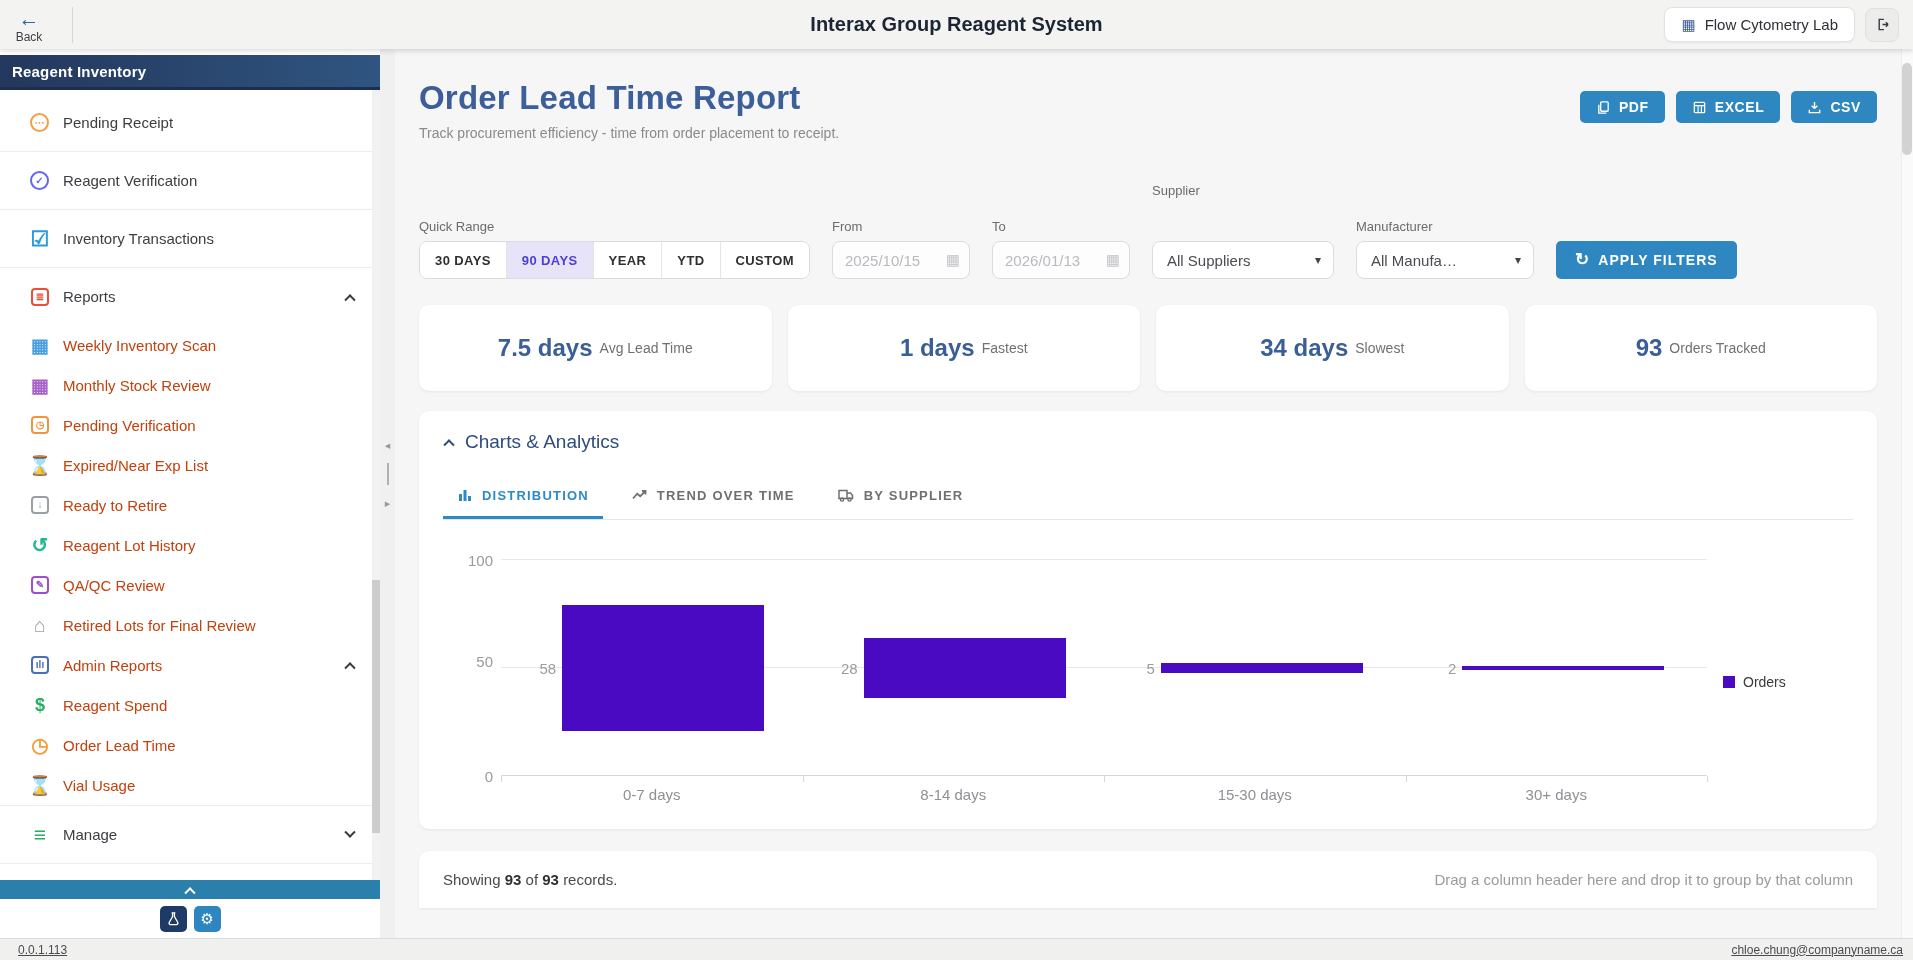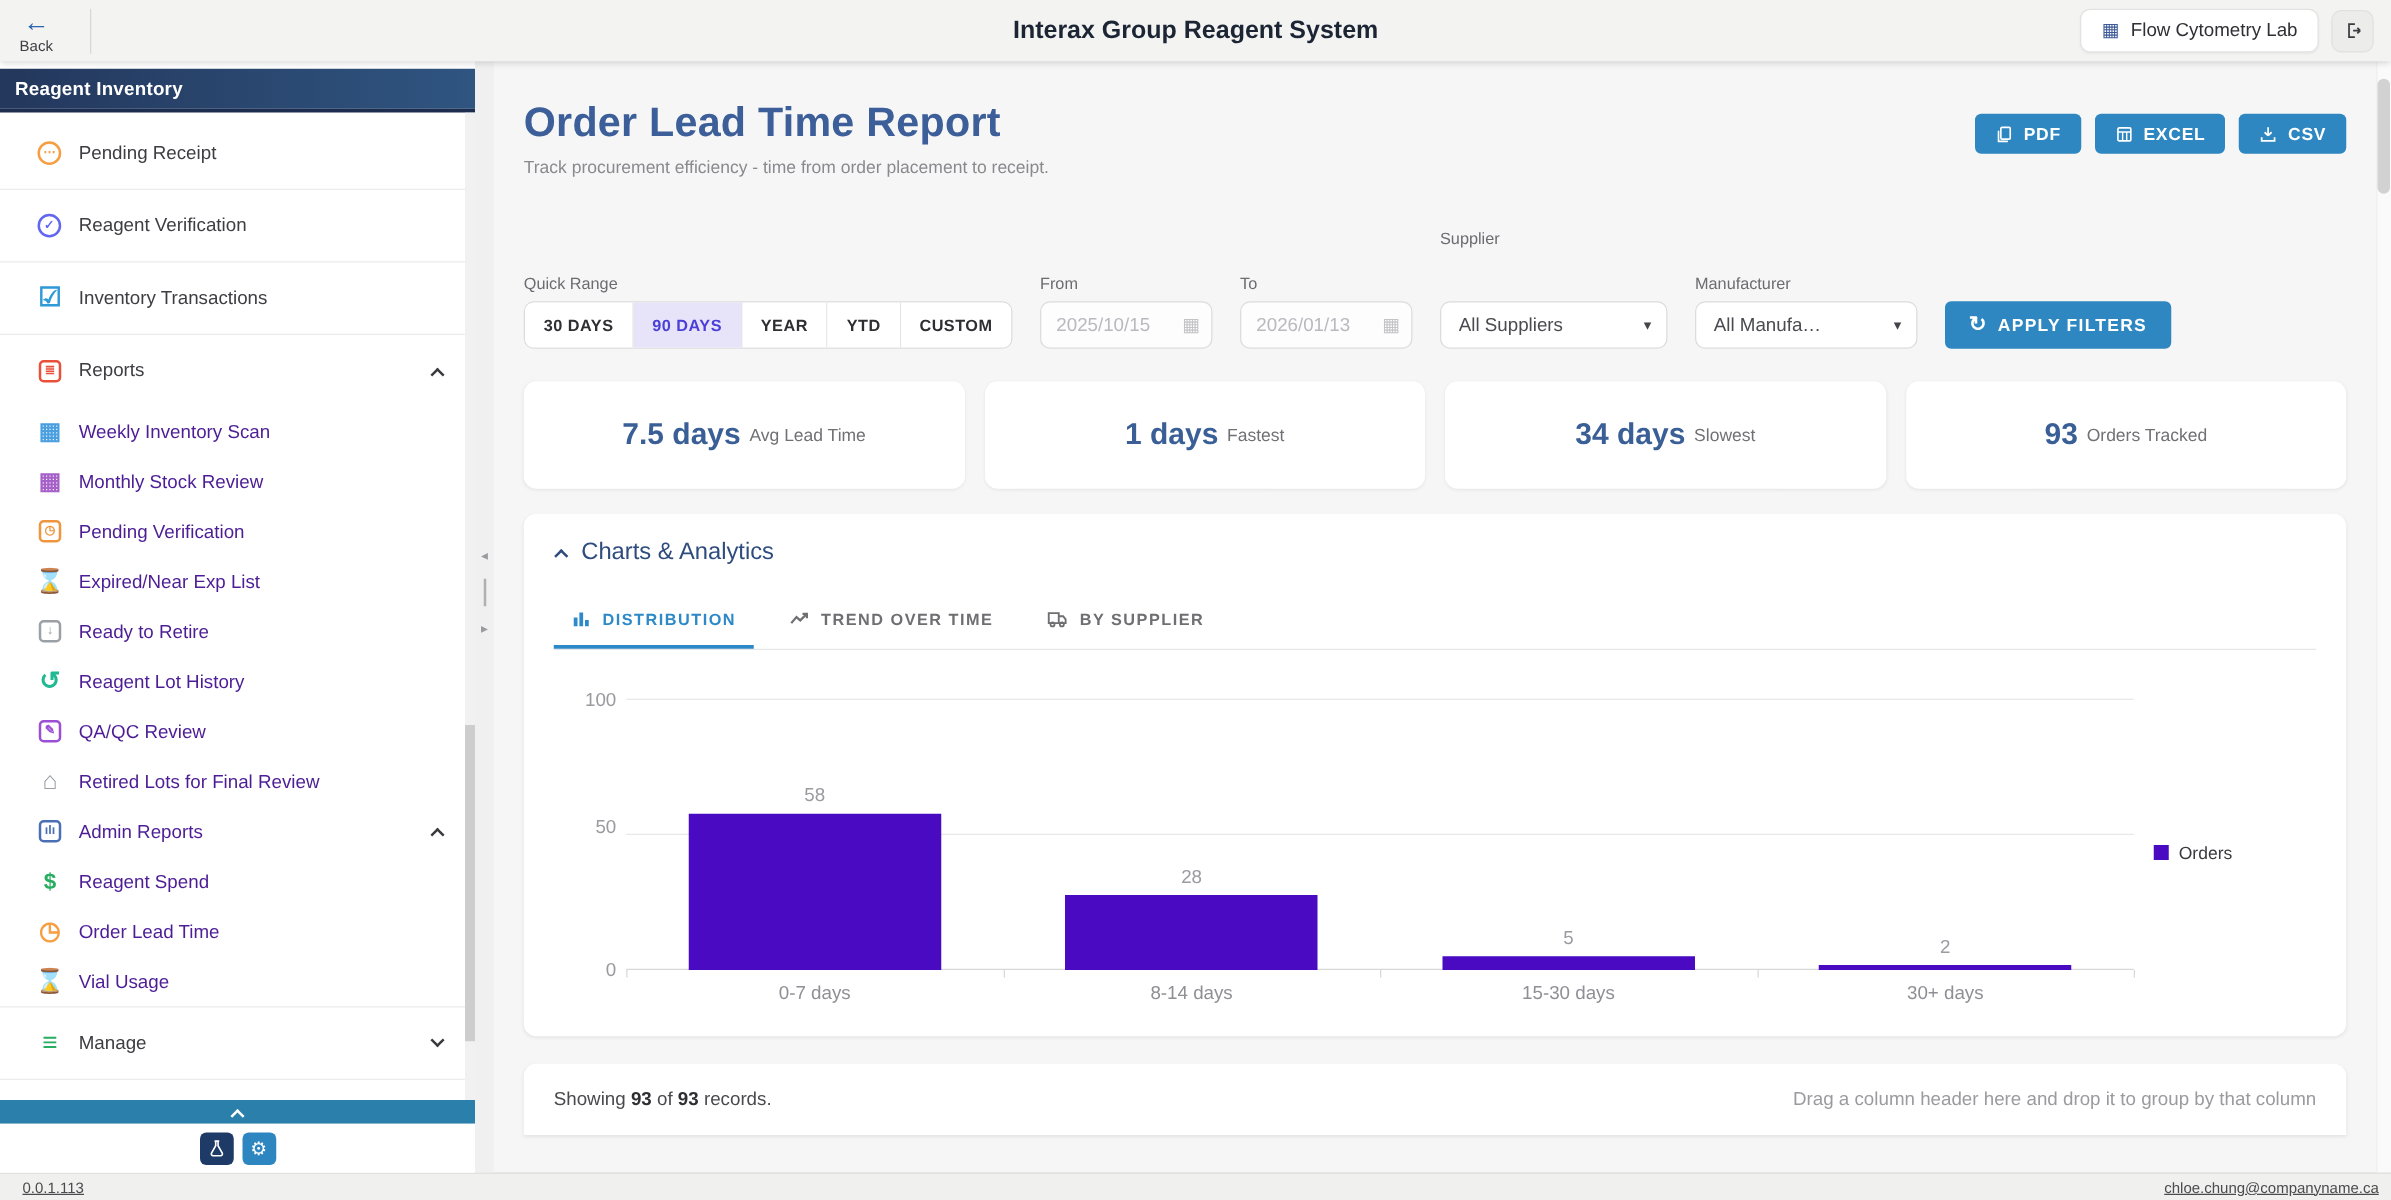--- a/index.html
+++ b/index.html
@@ -42,21 +42,21 @@
   .sidebar-header {
     height: 35px; background: linear-gradient(90deg, #24375c, #2f5580);
     border-bottom: 3px solid #1d2d4f;
     color: #fff; font-weight: bold; font-size: 15px;
     display: flex; align-items: center; padding-left: 12px; letter-spacing: .2px;
   }
   .sidebar-menu { flex: 1; overflow: hidden; position: relative; padding-top: 4px; }
   .sb-item { display: flex; align-items: center; height: 57px; padding: 0 26px 0 28px; cursor: pointer; }
   .sb-item .sb-label { font-size: 15px; color: #3d3d42; }
   .sb-item.sub { height: 40px; }
-  .sb-item.sub .sb-label { color: #4c1d95; }
+  .sb-item.sub .sb-label { color: #c2410c; }
   .sb-icon { width: 24px; margin-right: 11px; display: flex; align-items: center; justify-content: center; font-size: 19px; line-height: 1; font-weight: bold; flex: none; }
   .sb-icon.ic-circle { width: 19px; height: 19px; border: 2px solid currentColor; border-radius: 50%; font-size: 10px; margin-left: 2px; margin-right: 14px; }
   .sb-icon.ic-box { width: 18px; height: 18px; border: 2px solid currentColor; border-radius: 4px; font-size: 10px; margin-left: 3px; margin-right: 14px; }
   .sb-divider { height: 1px; background: #ececec; }
   .chev { width: 8px; height: 8px; border-right: 2px solid #3a3a3e; border-bottom: 2px solid #3a3a3e; margin-left: auto; flex: none; }
   .chev.up { transform: rotate(-135deg) translate(-2px,-2px); }
   .chev.down { transform: rotate(45deg) translate(-2px,-2px); }
   .sb-scroll-track { position: absolute; right: 0; top: 0; bottom: 0; width: 8px; background: #f1f1f1; }
   .sb-scroll-thumb { position: absolute; right: 0; width: 8px; top: 62%; height: 32%; background: #cdcdcd; cursor: pointer; }
   .sidebar-bottom-bar { height: 19px; background: #2a80aa; display: flex; align-items: center; justify-content: center; cursor: pointer; }
@@ -138,21 +138,21 @@
   .tab svg { flex: none; }
 
   
   .chart-row { display: flex; align-items: center; margin-top: 40px; }
   .chart-left { flex: 1; padding-left: 58px; }
   .plot { position: relative; height: 216px; }
   .gridline { position: absolute; left: 0; right: 0; height: 1px; background: #e8e8ea; }
   .gridline.axis { background: #d8d8da; }
   .ytick { position: absolute; left: -46px; width: 38px; text-align: right; font-size: 15px; color: #9a9aa0; }
   .bars { position: absolute; left: 0; right: 0; bottom: 0; top: 0; display: flex; }
-  .slot { flex: 1; display: flex; flex-direction: column; align-items: center; justify-content: flex-end; gap: 6px; }
+  .slot { flex: 1; display: flex; flex-direction: row; align-items: center; justify-content: center; gap: 6px; }
   .bar { width: 67%; max-width: 207px; }
   .bar-value { font-size: 15px; color: #9b9ba1; }
   .xtick { position: absolute; width: 1px; height: 6px; background: #d8d8da; top: 100%; }
   .xlabels { display: flex; margin-top: 10px; }
   .xlab { flex: 1; text-align: center; font-size: 15px; color: #8f8f95; }
   .legend { width: 146px; display: flex; align-items: center; gap: 8px; padding-left: 16px; flex: none; }
   .legend-swatch { width: 12px; height: 12px; flex: none; }
   .legend-label { font-size: 14px; color: #3a3a3e; }
 
   

